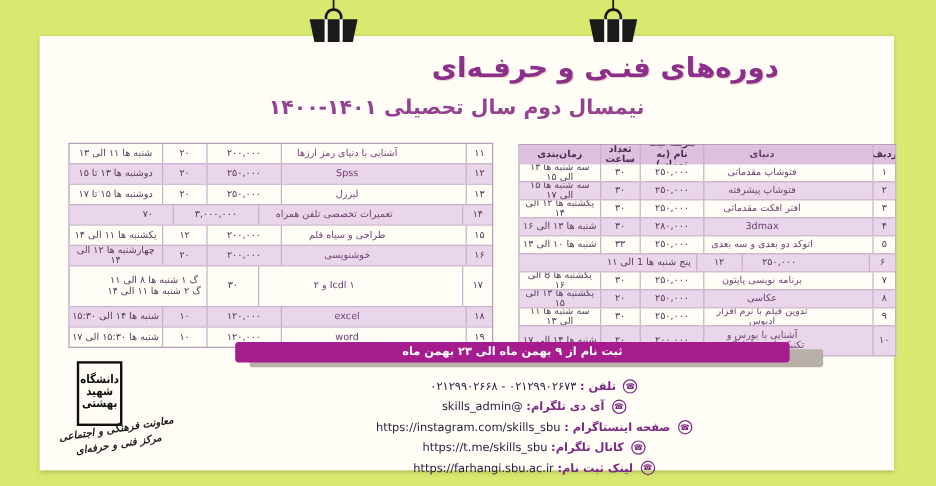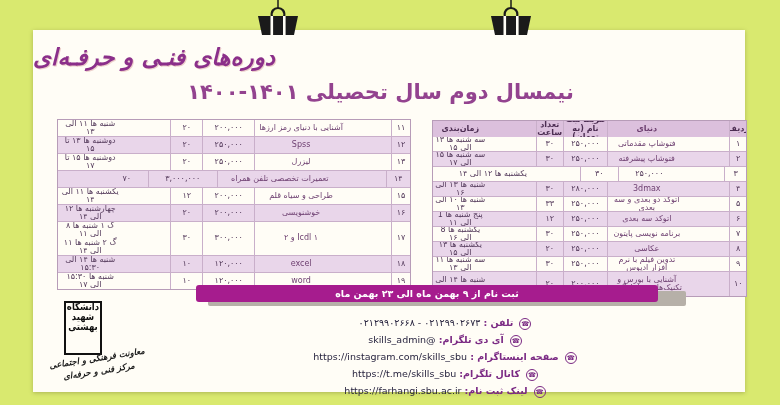--- a/index.html
+++ b/index.html
@@ -10,40 +10,39 @@
   }
   .paper{
     position:absolute;left:33px;top:30px;width:712px;height:362px;
     background:#fffdf6;box-shadow:0 1px 4px rgba(90,90,40,.35);
   }
   
   .clip{position:absolute;top:0;width:56px;height:38px;z-index:5;}
   .clip-1{left:250px;} .clip-2{left:483px;}
   
   .page-title{
-    position:absolute;left:33px;width:616px;top:44px;text-align:left;
+    position:absolute;left:33px;width:616px;top:44px;text-align:right;
     color:#8b2f8a;font-size:23px;font-weight:bold;letter-spacing:1px;
     text-shadow:1px 1px 0 rgba(200,120,120,.35);
-    font-style:italic;
   }
   .page-subtitle{
     position:absolute;left:33px;width:695px;top:80px;text-align:center;
-    color:#93438f;font-size:21px;font-weight:bold;
+    color:#93438f;font-size:17px;font-weight:bold;
   }
   
   .ctable{position:absolute;border:1px solid #b79cb8;background:#fffdf6;font-size:8px;color:#53395a;}
   .table-right{left:432px;top:120px;width:313px;}
   .table-left{left:57px;top:119px;width:352px;}
   .tr{display:flex;height:14px;align-items:stretch;border-top:1px solid #c9afca;}
   .ctable .tr:first-child{border-top:none;}
   .thead{background:#dcc0dd;font-weight:bold;height:16px;color:#4c2d52;}
   .td{display:flex;align-items:center;justify-content:center;text-align:center;
       border-left:1px solid #c9afca;overflow:hidden;line-height:1.05;white-space:pre-line;padding:0 2px;box-sizing:border-box;}
   .td:last-child{border-left:none;}
-  .c-sched{width:25%;} .c-hours{width:12%;margin-left:48px;} .c-fee{width:20%;} .c-course{width:36%;color:#6d3f70;} .c-num{width:7%;margin-left:44px;}
+  .c-sched{width:25%;} .c-hours{width:12%;} .c-fee{width:20%;} .c-course{width:36%;color:#6d3f70;} .c-num{width:7%;margin-left:44px;}
   .rows .tr:nth-child(even){background:#e9d6ea;}
   .table-right .rows .tr:last-child{height:24px;}
   .table-left .rows .tr{height:16px;}
   .table-left .rows .tr:nth-child(7){height:33px;}
   
   .banner-shadow{position:absolute;left:208px;top:291px;width:478px;height:15px;background:#b6b0a8;border-radius:2px;}
   .banner{
     position:absolute;left:196px;top:285px;width:462px;height:17px;background:#a61c8e;border-radius:3px;
     color:#fff;font-size:9.5px;font-weight:bold;display:flex;align-items:center;justify-content:center;gap:20px;z-index:2;
   }
@@ -52,21 +51,21 @@
   .contact-line{direction:rtl;font-size:9.5px;line-height:17px;color:#2a2442;white-space:nowrap;}
   .c-label{color:#7b2a84;font-weight:bold;}
   .c-bullet{
     display:inline-block;width:10px;height:10px;border:1px solid #7b2a84;border-radius:50%;
     font-size:6.5px;line-height:10px;color:#7b2a84;text-align:center;vertical-align:middle;margin-left:3px;
   }
   .c-value{color:#221e3a;}
   
   .logo-box{
     position:absolute;left:64px;top:301px;width:34px;height:50px;border:2.5px solid #111;
-    display:flex;flex-direction:column;align-items:center;gap:0;background:#fffdf6;z-index:3;
+    display:flex;flex-direction:column;align-items:center;justify-content:center;gap:0;background:#fffdf6;z-index:3;
   }
   .logo-box span{font-size:8.5px;font-weight:bold;color:#0d0d0d;line-height:1.15;transform:scaleY(1.15);}
   .logo-caption{
     position:absolute;left:28px;top:352px;width:140px;transform:rotate(-9deg);text-align:center;
     font-size:8.5px;font-weight:bold;font-style:italic;color:#1d1d1d;line-height:1.5;z-index:3;direction:rtl;
   }
 </style>
 </head>
 <body>
 
@@ -112,41 +111,41 @@
   </div>
       <div class="tr">
     <span class="td c-num">۲</span>
     <span class="td c-course">فتوشاپ پیشرفته</span>
     <span class="td c-fee">۲۵۰,۰۰۰</span>
     <span class="td c-hours">۳۰</span>
     <span class="td c-sched">سه شنبه ها ۱۵ الی ۱۷</span>
   </div>
       <div class="tr">
     <span class="td c-num">۳</span>
+    <span class="td c-course">افتر افکت مقدماتی</span>
     <span class="td c-fee">۲۵۰,۰۰۰</span>
     <span class="td c-hours">۳۰</span>
     <span class="td c-sched">یکشنبه ها ۱۲ الی ۱۴</span>
   </div>
       <div class="tr">
     <span class="td c-num">۴</span>
     <span class="td c-course">3dmax</span>
     <span class="td c-fee">۲۸۰,۰۰۰</span>
     <span class="td c-hours">۳۰</span>
     <span class="td c-sched">شنبه ها ۱۳ الی ۱۶</span>
   </div>
       <div class="tr">
     <span class="td c-num">۵</span>
     <span class="td c-course">اتوکد دو بعدی و سه بعدی</span>
     <span class="td c-fee">۲۵۰,۰۰۰</span>
     <span class="td c-hours">۳۳</span>
     <span class="td c-sched">شنبه ها ۱۰ الی ۱۳</span>
   </div>
       <div class="tr">
     <span class="td c-num">۶</span>
-    <span class="td c-course">اتوکد سه بعدی</span>
     <span class="td c-fee">۲۵۰,۰۰۰</span>
     <span class="td c-hours">۱۲</span>
     <span class="td c-sched">پنج شنبه ها 1 الی ۱۱</span>
   </div>
       <div class="tr">
     <span class="td c-num">۷</span>
     <span class="td c-course">برنامه نویسی پایتون</span>
     <span class="td c-fee">۲۵۰,۰۰۰</span>
     <span class="td c-hours">۳۰</span>
     <span class="td c-sched">یکشنبه ها 8 الی ۱۶</span>
@@ -214,21 +213,20 @@
       <div class="tr">
     <span class="td c-num">۱۶</span>
     <span class="td c-course">خوشنویسی</span>
     <span class="td c-fee">۲۰۰,۰۰۰</span>
     <span class="td c-hours">۲۰</span>
     <span class="td c-sched">چهارشنبه ها ۱۲ الی ۱۴</span>
   </div>
       <div class="tr">
     <span class="td c-num">۱۷</span>
     <span class="td c-course">Icdl ۱ و ۲</span>
-    <span class="td c-fee">۳۰۰,۰۰۰</span>
     <span class="td c-hours">۳۰</span>
     <span class="td c-sched">گ ۱ شنبه ها ۸ الی ۱۱
 گ ۲ شنبه ها ۱۱ الی ۱۴</span>
   </div>
       <div class="tr">
     <span class="td c-num">۱۸</span>
     <span class="td c-course">excel</span>
     <span class="td c-fee">۱۲۰,۰۰۰</span>
     <span class="td c-hours">۱۰</span>
     <span class="td c-sched">شنبه ها ۱۴ الی ۱۵:۳۰</span>

